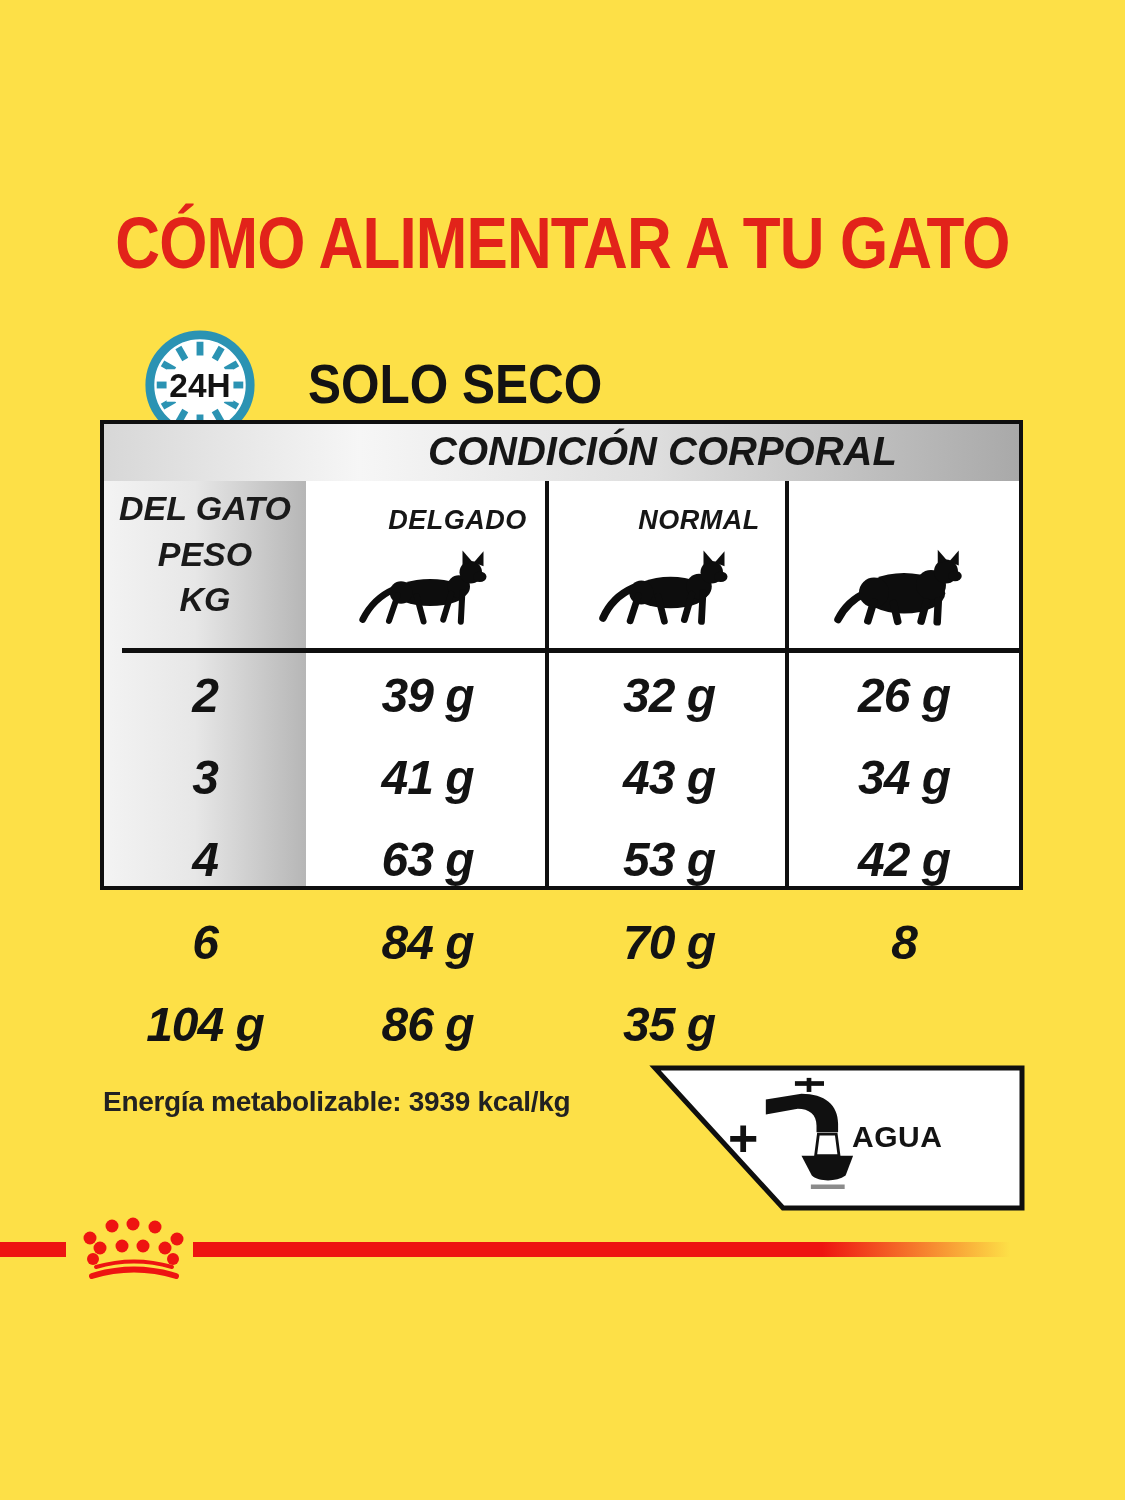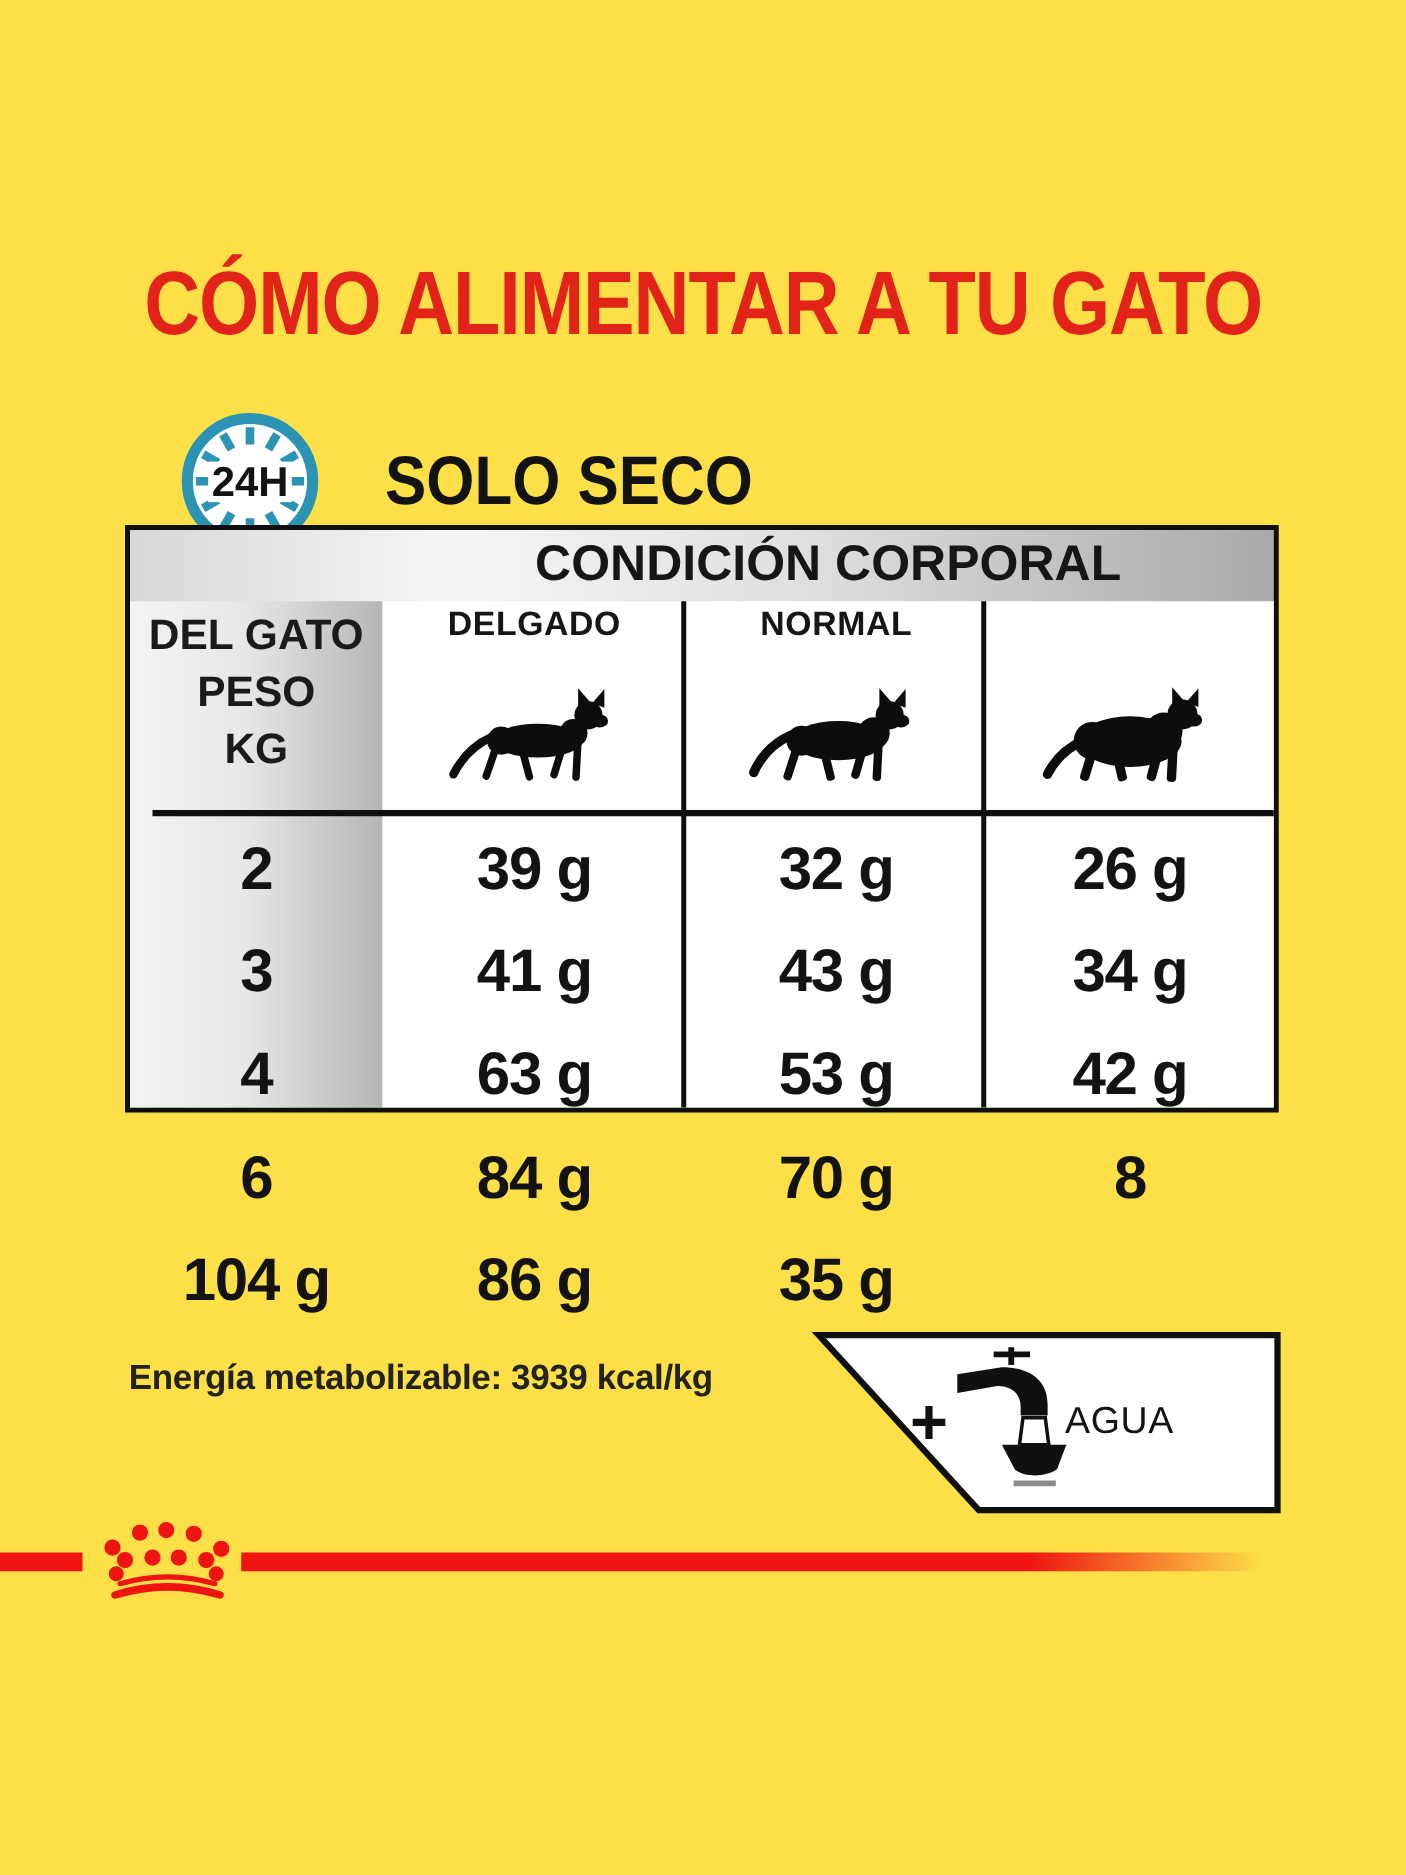--- a/index.html
+++ b/index.html
@@ -21,20 +21,21 @@
   .clock{position:absolute;left:141px;top:326px;width:118px;height:118px;}
   .clock text{font-family:"Liberation Sans",sans-serif;}
   .subtitle{
     position:absolute;left:308px;top:352px;font-size:55px;font-weight:bold;
     transform:scaleX(.9);transform-origin:left center;white-space:nowrap;color:#131313;
   }
   .feedtable{
     position:absolute;left:100px;top:420px;width:923px;height:470px;box-sizing:border-box;
     border:4px solid #0f0f0f;
     background:linear-gradient(90deg,#d7d7d7 0%,#f6f6f6 28%,#dedede 60%,#a9a9a9 100%);
+    font-style:italic;
   }
   .weight-col-bg{
     position:absolute;left:0;top:57px;width:202px;bottom:0;
     background:linear-gradient(90deg,#f3f3f3 0%,#e7e7e7 45%,#b6b6b6 100%);
   }
   .white-cells{position:absolute;left:202px;top:57px;right:0;bottom:0;background:#ffffff;}
   .cc-header{
     position:absolute;left:202px;top:5px;width:713px;text-align:center;
     font-size:40px;font-weight:bold;color:#161616;white-space:nowrap;
   }
@@ -42,35 +43,35 @@
     position:absolute;left:0;top:62px;width:202px;text-align:center;
     font-size:34px;font-weight:bold;line-height:1.34;color:#1a1a1a;
   }
   .vdiv{position:absolute;top:57px;bottom:0;width:4px;background:#0f0f0f;}
   .vdiv.d1{left:441px;} .vdiv.d2{left:681px;}
   .hline{position:absolute;left:18px;right:0;top:224px;height:5px;background:#0f0f0f;}
   .tgrid{
     position:absolute;left:0;width:915px;display:grid;
     grid-template-columns:202px 243px 240px 230px;
   }
-  .tgrid.labels{top:48px;height:54px;}
+  .tgrid.labels{top:69px;height:54px;margin-left:30px;}
   .tgrid.cats{top:111px;height:112px;}
   .tgrid.data{top:230px;height:412px;grid-template-rows:repeat(5,1fr);}
   .cell{display:flex;align-items:center;justify-content:center;}
   .collabel{font-size:27px;font-weight:bold;letter-spacing:.5px;color:#161616;}
   .num{font-size:48px;font-weight:bold;color:#131313;letter-spacing:-1px;}
   .cat-svg{width:150px;height:102px;}
   .footnote{
     position:absolute;left:103px;top:1086px;font-size:28px;font-weight:bold;
     letter-spacing:-.3px;color:#222222;
   }
   .callout-shape{position:absolute;left:598px;top:1060px;width:430px;height:154px;}
   .plus{position:absolute;left:728px;top:1108px;font-size:52px;font-weight:bold;color:#101010;}
   .faucet{position:absolute;left:762px;top:1076px;width:94px;height:122px;}
-  .agua{position:absolute;left:852px;top:1120px;font-size:30px;font-weight:normal;letter-spacing:.5px;color:#131313;}
+  .agua{position:absolute;left:852px;top:1120px;font-size:30px;font-weight:bold;letter-spacing:.5px;color:#131313;}
   .brandline-left{position:absolute;left:0;top:1242px;width:66px;height:15px;background:var(--linered);}
   .brandline-right{
     position:absolute;left:193px;top:1242px;width:817px;height:15px;
     background:linear-gradient(90deg,var(--linered) 0%,var(--linered) 77%,rgba(238,20,17,0) 100%);
   }
   .crown{position:absolute;left:72px;top:1216px;width:118px;height:66px;}
 </style>
 </head>
 <body>
 

